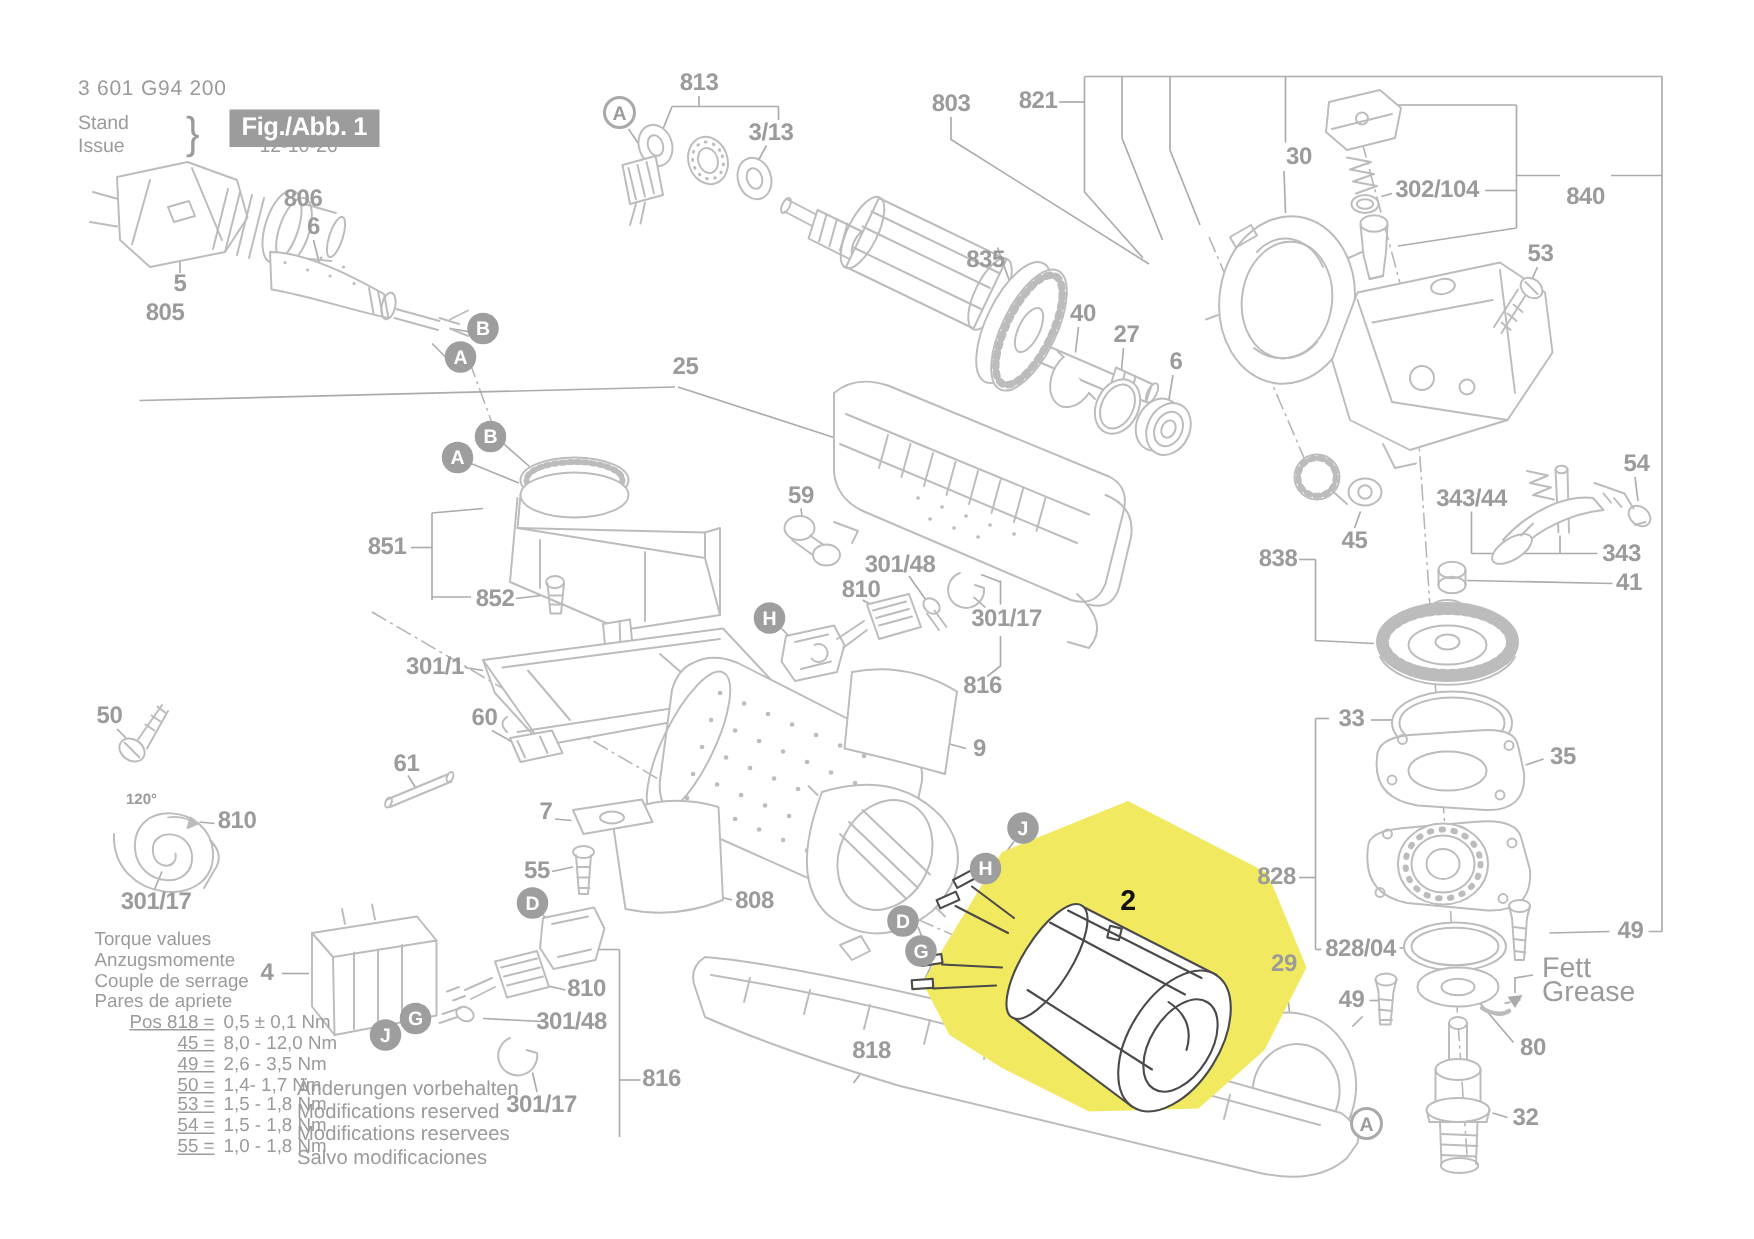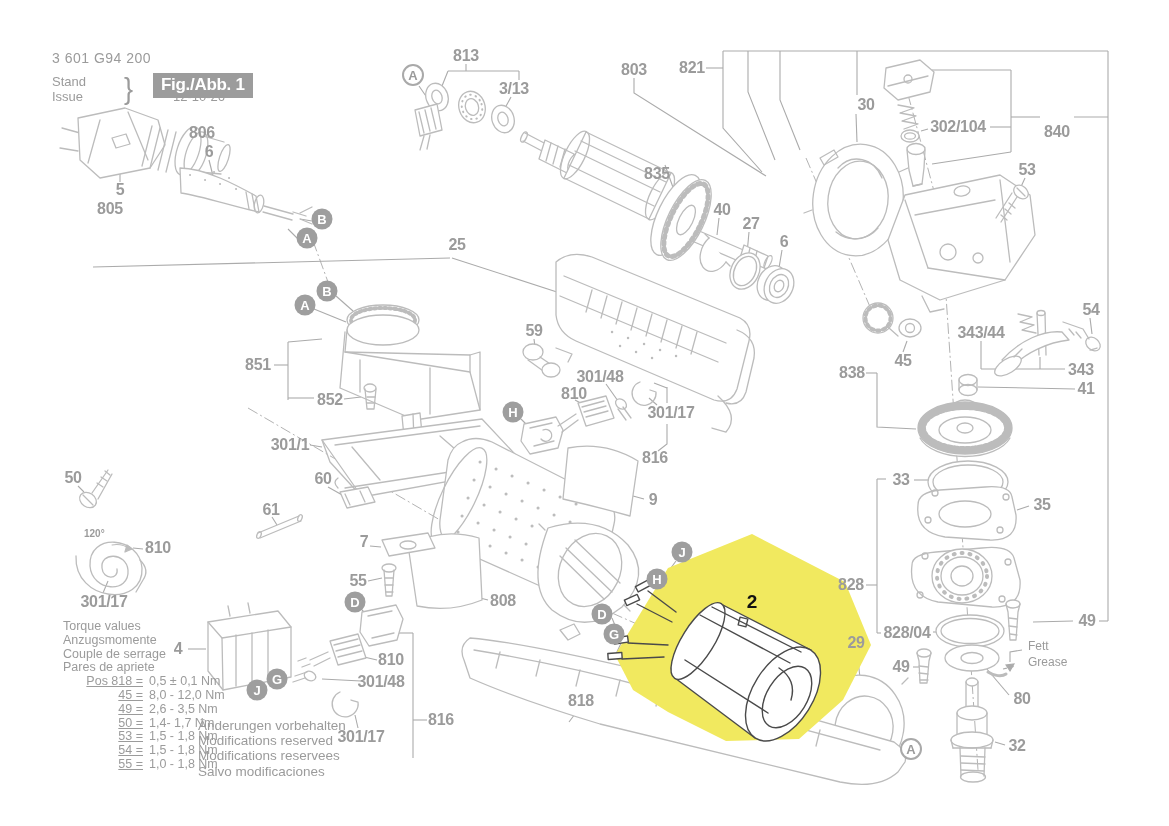--- a/index.html
+++ b/index.html
@@ -20,21 +20,21 @@
   .issue .col{display:flex;flex-direction:column;line-height:15px;}
   .issue .brace{font-size:27px;font-weight:400;margin:0 4px 0 2px;transform:scaleY(1.1);}
   .issue .strike{text-decoration:line-through;}
   .figbox{position:absolute;left:153px;top:73px;background:#9c9c9c;color:#fff;font-weight:bold;
           font-size:17px;padding:2px 8px 3px 8px;letter-spacing:-0.3px;}
   .torque{position:absolute;left:63px;top:620px;color:#9b9b9b;font-size:12.5px;line-height:13.8px;}
   .torque .rows{margin-top:0;}
   .trow{display:flex;}
   .trow .pos{width:80px;text-align:right;margin-right:6px;white-space:pre;text-decoration:underline;}
   .mods{position:absolute;left:198px;top:718px;color:#9b9b9b;font-size:13.5px;line-height:15.2px;}
-  .fett{position:absolute;left:1028px;top:638px;color:#9b9b9b;font-size:12px;line-height:16px;}
+  .fett{position:absolute;left:1028px;top:638px;color:#9b9b9b;font-size:19px;line-height:16px;}
   .angle{position:absolute;left:84px;top:528px;color:#9b9b9b;font-size:10px;font-weight:bold;}
 </style>
 </head>
 <body>
 
 <div class="canvas">
 
 <svg width="1169" height="826" viewBox="0 0 1169 826">
 
   <g stroke="#b3b3b3" stroke-width="1" fill="none" stroke-dasharray="11 3 2 3">

